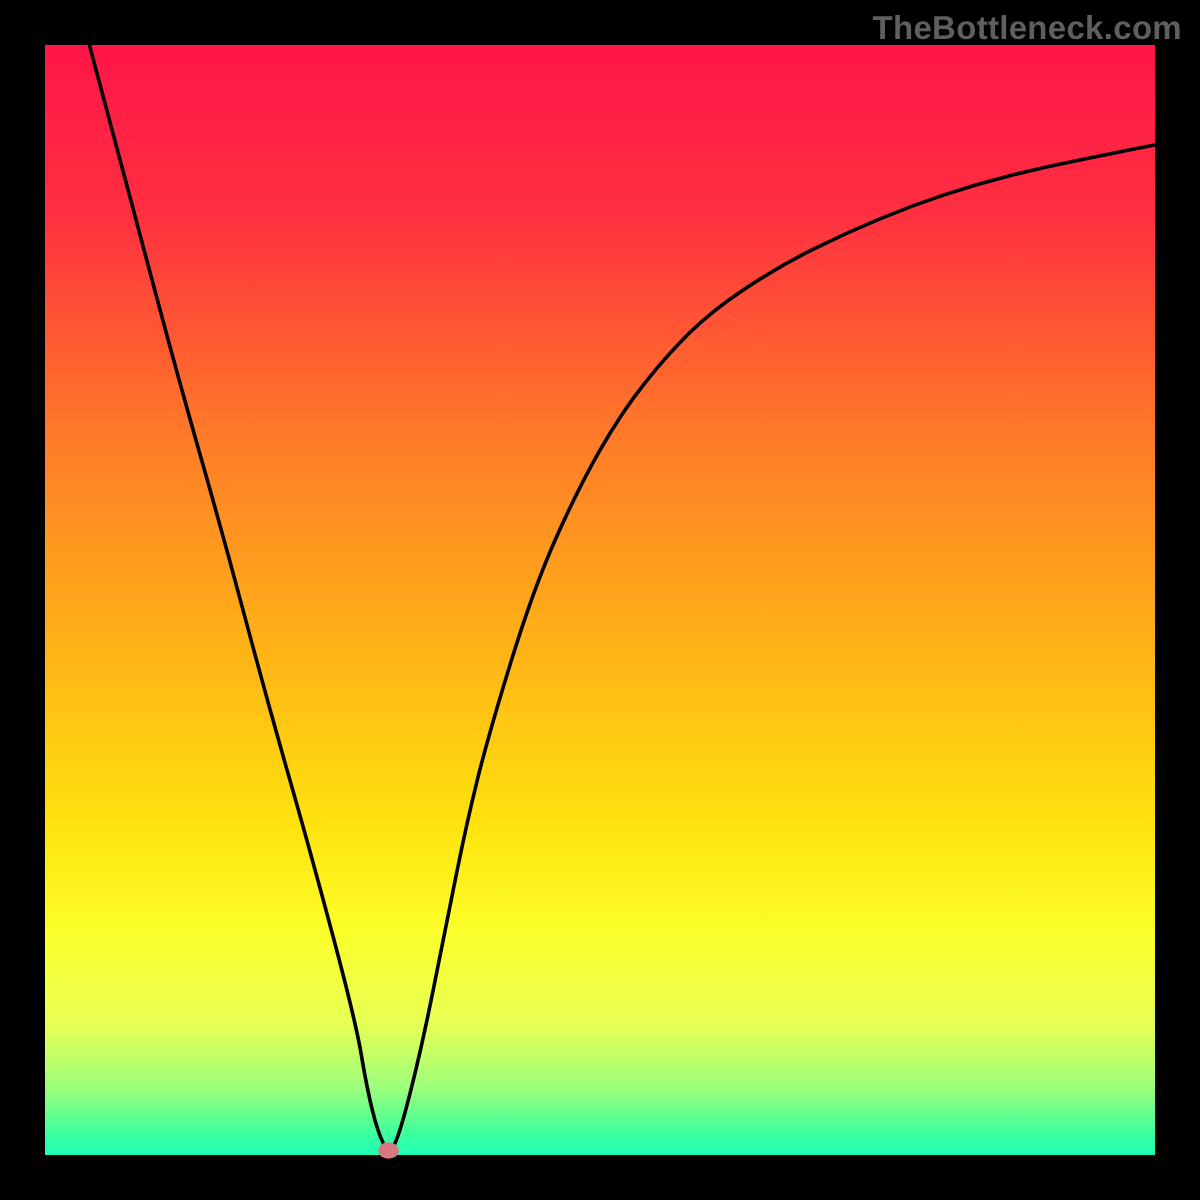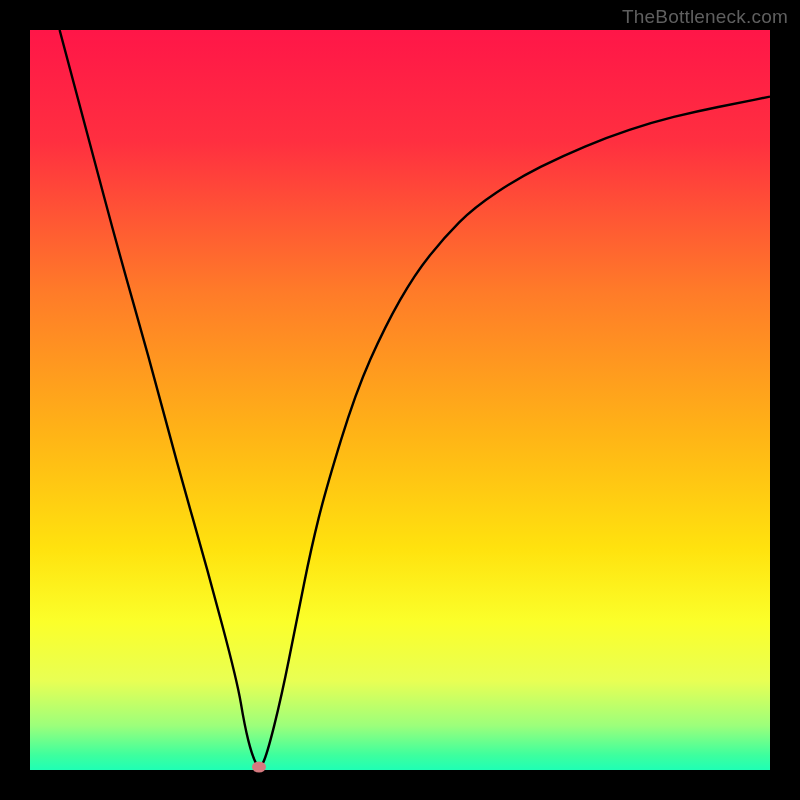--- a/index.html
+++ b/index.html
@@ -38,22 +38,22 @@
     left: 0;
     top: 0;
     width: 740px;
     height: 740px;
   }
   .watermark {
     position: absolute;
     top: 6px;
     right: 12px;
     color: #5f5f5f;
-    font-size: 19px;
-    font-weight: 400;
+    font-size: 22px;
+    font-weight: 700;
     letter-spacing: 0.2px;
   }
   .marker {
     position: absolute;
     width: 14px;
     height: 11px;
     background: #d6797f;
     border-radius: 50%;
     transform: translate(-50%, -50%);
   }

